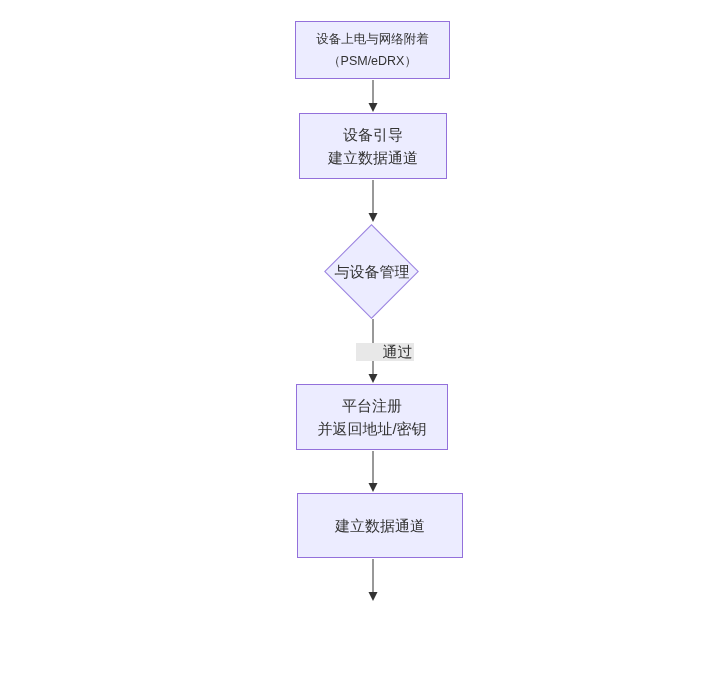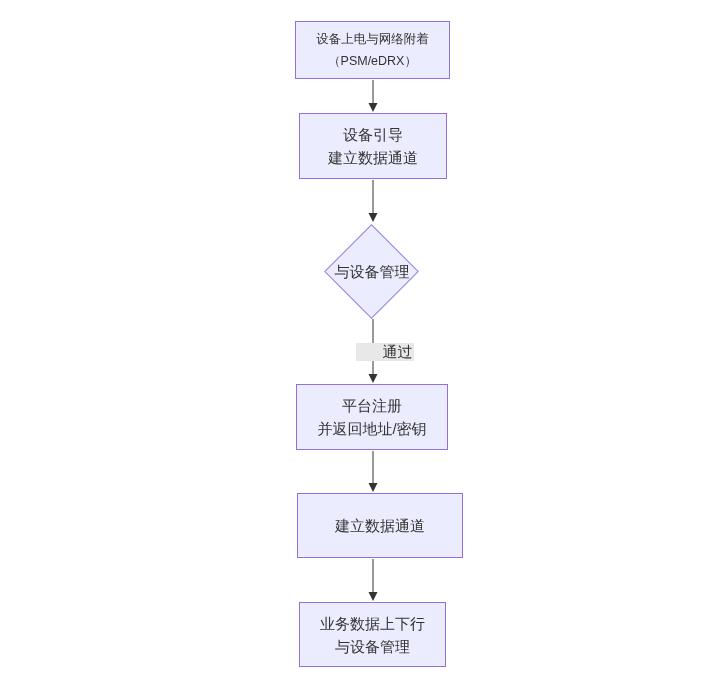--- a/index.html
+++ b/index.html
@@ -116,18 +116,14 @@
 
   <div class="node n3">
     <span class="ln">平台注册</span>
     <span class="ln">并返回地址/密钥</span>
   </div>
 
   <div class="node n4">
     <span class="ln">建立数据通道</span>
   </div>
 
-  <div class="node n5">
-    <span class="ln">业务数据上下行</span>
-    <span class="ln">与设备管理</span>
-  </div>
 
 </div>
 
 </body></html>

